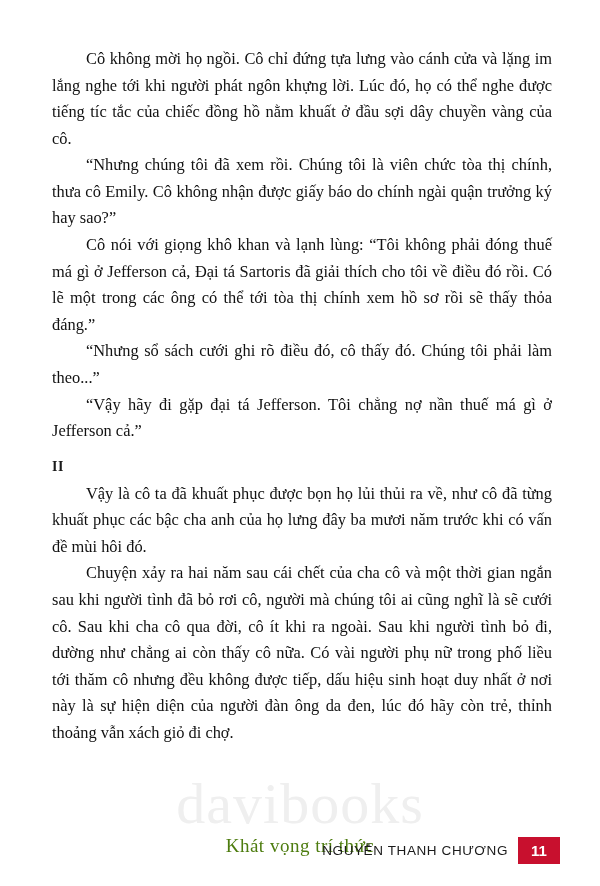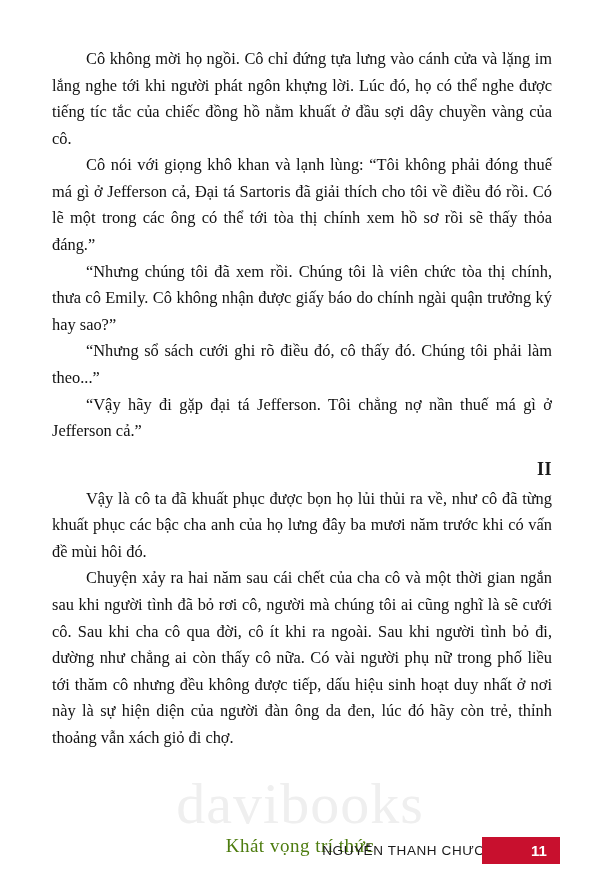--- a/index.html
+++ b/index.html
@@ -26,22 +26,22 @@
     line-height: 1.62;
     text-align: justify;
     text-justify: inter-word;
     color: #111111;
   }
   .body-text p {
     margin: 0;
     text-indent: 34px;
   }
   .section-num {
-    text-align: right;
-    font-size: 18px;
+    text-align: left;
+    font-size: 14px;
     font-weight: bold;
     margin: 14px 0 6px 0;
     letter-spacing: 0.5px;
   }
   
   .watermark {
     position: absolute;
     left: 0;
     right: 0;
     bottom: 29px;
@@ -88,31 +88,30 @@
     width: 42px;
     height: 27px;
     background: #c8102e;
     color: #ffffff;
     font-family: "Liberation Sans", sans-serif;
     font-size: 15px;
     font-weight: bold;
     display: flex;
     align-items: center;
     justify-content: center;
-    padding-left: 36px;
   }
 </style>
 </head>
 <body>
 
 <div class="page">
   <div class="body-text">
     <p>Cô không mời họ ngồi. Cô chỉ đứng tựa lưng vào cánh cửa và lặng im lắng nghe tới khi người phát ngôn khựng lời. Lúc đó, họ có thể nghe được tiếng tíc tắc của chiếc đồng hồ nằm khuất ở đầu sợi dây chuyền vàng của cô.</p>
+    <p>“Nhưng chúng tôi đã xem rồi. Chúng tôi là viên chức tòa thị chính, thưa cô Emily. Cô không nhận được giấy báo do chính ngài quận trưởng ký hay sao?”</p>
     <p>Cô nói với giọng khô khan và lạnh lùng: “Tôi không phải đóng thuế má gì ở Jefferson cả, Đại tá Sartoris đã giải thích cho tôi về điều đó rồi. Có lẽ một trong các ông có thể tới tòa thị chính xem hồ sơ rồi sẽ thấy thỏa đáng.”</p>
-    <p>“Nhưng chúng tôi đã xem rồi. Chúng tôi là viên chức tòa thị chính, thưa cô Emily. Cô không nhận được giấy báo do chính ngài quận trưởng ký hay sao?”</p>
     <p>“Nhưng sổ sách cưới ghi rõ điều đó, cô thấy đó. Chúng tôi phải làm theo...”</p>
     <p>“Vậy hãy đi gặp đại tá Jefferson. Tôi chẳng nợ nần thuế má gì ở Jefferson cả.”</p>
   </div>
 
   <div class="section-num">II</div>
 
   <div class="body-text">
     <p>Vậy là cô ta đã khuất phục được bọn họ lủi thủi ra về, như cô đã từng khuất phục các bậc cha anh của họ lưng đây ba mươi năm trước khi có vấn đề mùi hôi đó.</p>
     <p>Chuyện xảy ra hai năm sau cái chết của cha cô và một thời gian ngắn sau khi người tình đã bỏ rơi cô, người mà chúng tôi ai cũng nghĩ là sẽ cưới cô. Sau khi cha cô qua đời, cô ít khi ra ngoài. Sau khi người tình bỏ đi, dường như chẳng ai còn thấy cô nữa. Có vài người phụ nữ trong phố liều tới thăm cô nhưng đều không được tiếp, dấu hiệu sinh hoạt duy nhất ở nơi này là sự hiện diện của người đàn ông da đen, lúc đó hãy còn trẻ, thỉnh thoảng vẫn xách giỏ đi chợ.</p>
   </div>

